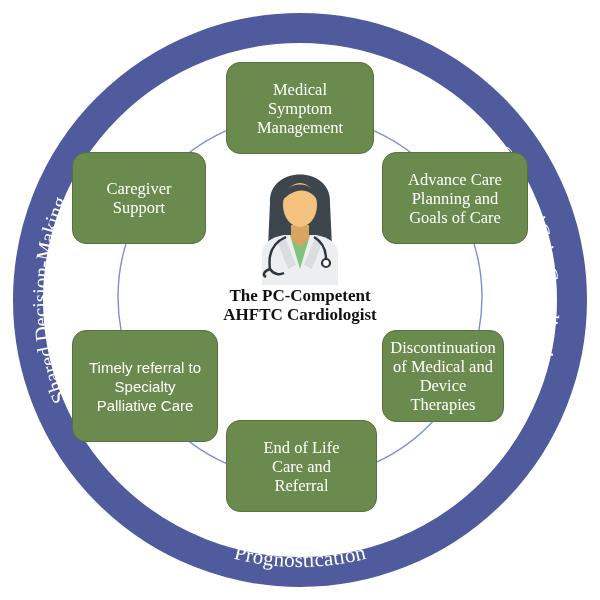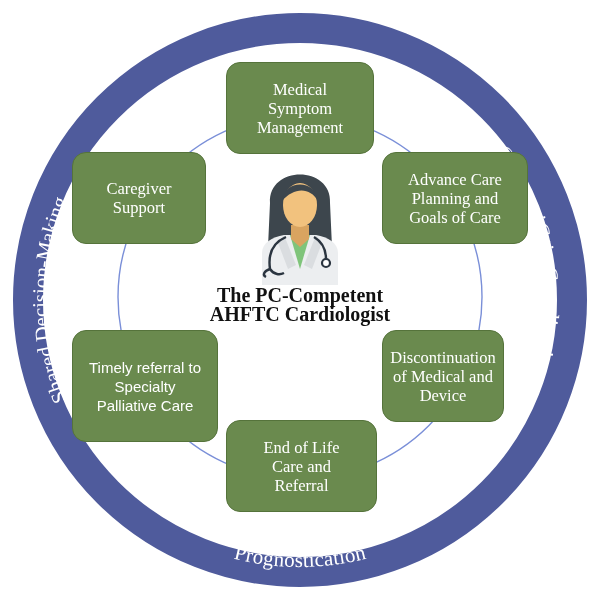--- a/index.html
+++ b/index.html
@@ -23,21 +23,21 @@
       font-family: "Liberation Sans", sans-serif;
       font-size: 15px;
       line-height: 19px;
     }
     .center-label {
       position: absolute;
       left: 190px; top: 286px; width: 220px;
       text-align: center;
       font-family: "Liberation Serif", serif;
       font-weight: bold;
-      font-size: 20px;
+      font-size: 17px;
       line-height: 19px;
       color: #111111;
     }
     .ring-text {
       font-family: "Liberation Serif", serif;
       font-size: 21px;
       fill: #ffffff;
     }
   </style>
 </head>
@@ -111,20 +111,21 @@
     <div>Planning and</div>
     <div>Goals of Care</div>
   </div>
 </div>
 
 <div class="box" style="left: 382px; top: 330px; width: 122px; height: 92px; background: rgb(106, 138, 78); color: rgb(255, 255, 255);">
   <div>
     <div>Discontinuation</div>
     <div>of Medical and</div>
     <div>Device</div>
+    <div>Therapies</div>
   </div>
 </div>
 
 <div class="box" style="left: 226px; top: 420px; width: 151px; height: 92px; background: rgb(106, 138, 78); color: rgb(255, 255, 255);">
   <div>
     <div>End of Life</div>
     <div>Care and</div>
     <div>Referral</div>
   </div>
 </div>

